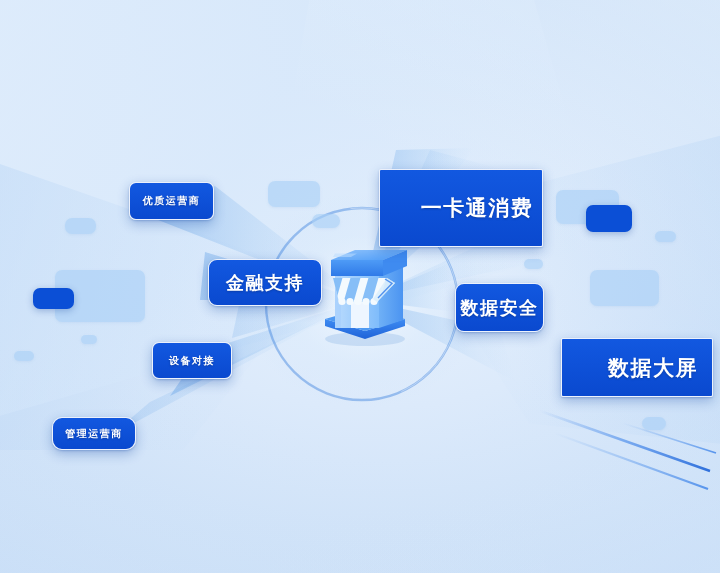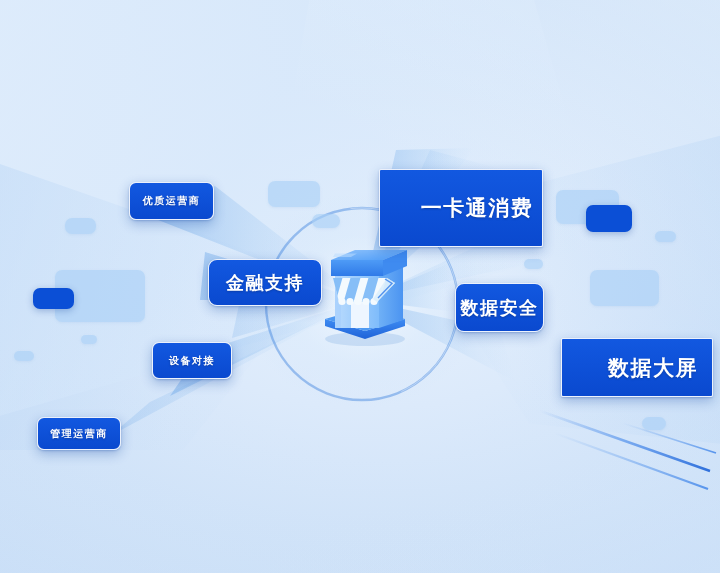--- a/index.html
+++ b/index.html
@@ -219,21 +219,21 @@
   <div id="card-layer">
       <div class="card s" style="left: 129px; top: 182px; width: 83px; height: 36px;">
         <span>优质运营商</span>
       </div>
       <div class="card m" style="left: 196px; top: 259px; width: 112px; height: 45px;">
         <span>金融支持</span>
       </div>
       <div class="card s" style="left: 152px; top: 342px; width: 78px; height: 35px; align-items: center;">
         <span>设备对接</span>
       </div>
-      <div class="card s" style="left: 37px; top: 417px; width: 82px; height: 31px;">
+      <div class="card s" style="left: 52px; top: 417px; width: 82px; height: 31px; border-radius: 10px;">
         <span>管理运营商</span>
       </div>
       <div class="card l" style="left: 379px; top: 169px; width: 130px; height: 76px;">
         <span>一卡通消费</span>
       </div>
       <div class="card m" style="left: 443px; top: 283px; width: 87px; height: 47px;">
         <span>数据安全</span>
       </div>
       <div class="card l" style="left: 527px; top: 338px; width: 118px; height: 57px; margin-left: 34px;">
         <span>数据大屏</span>

